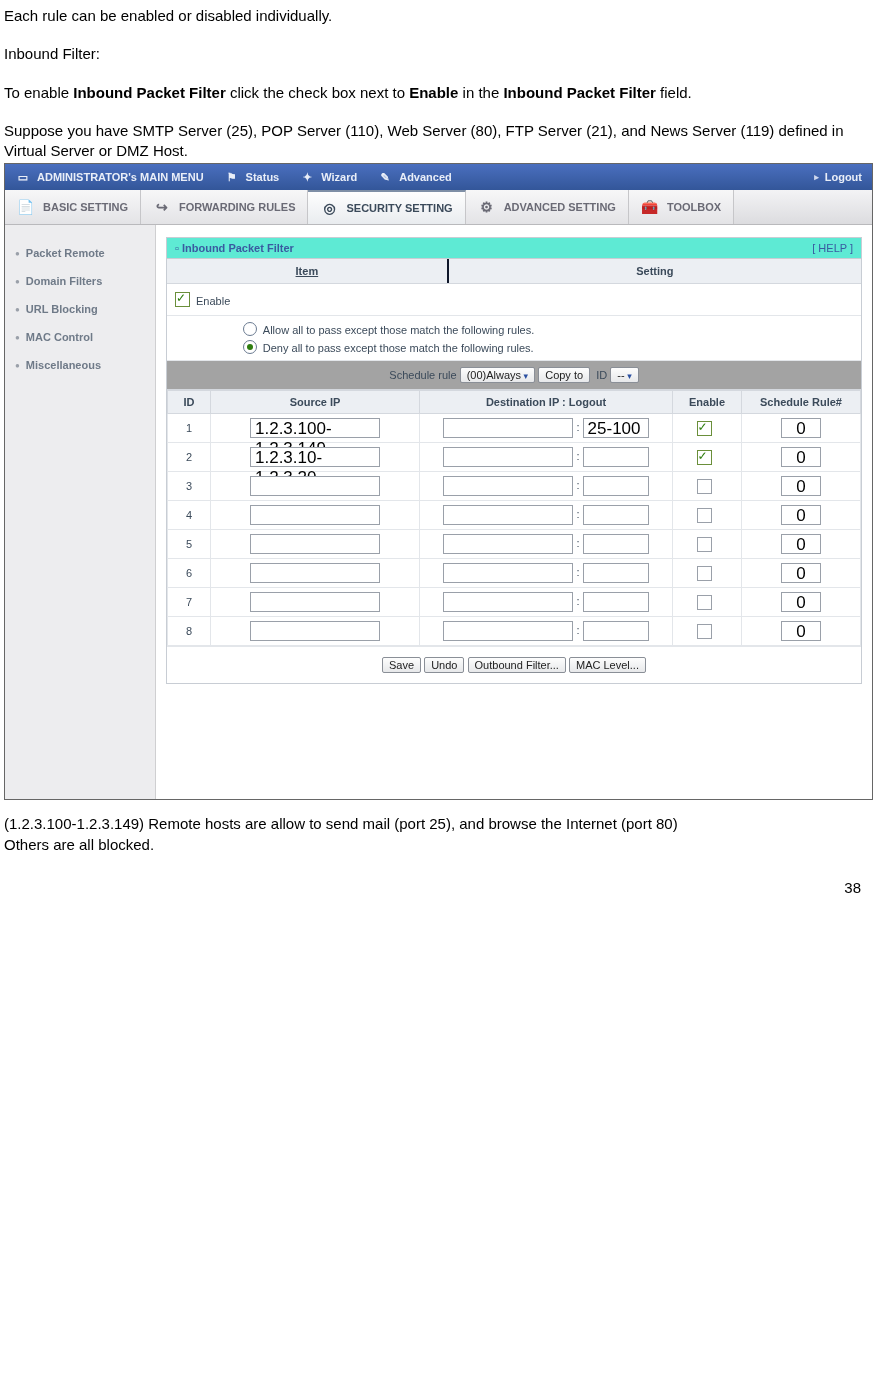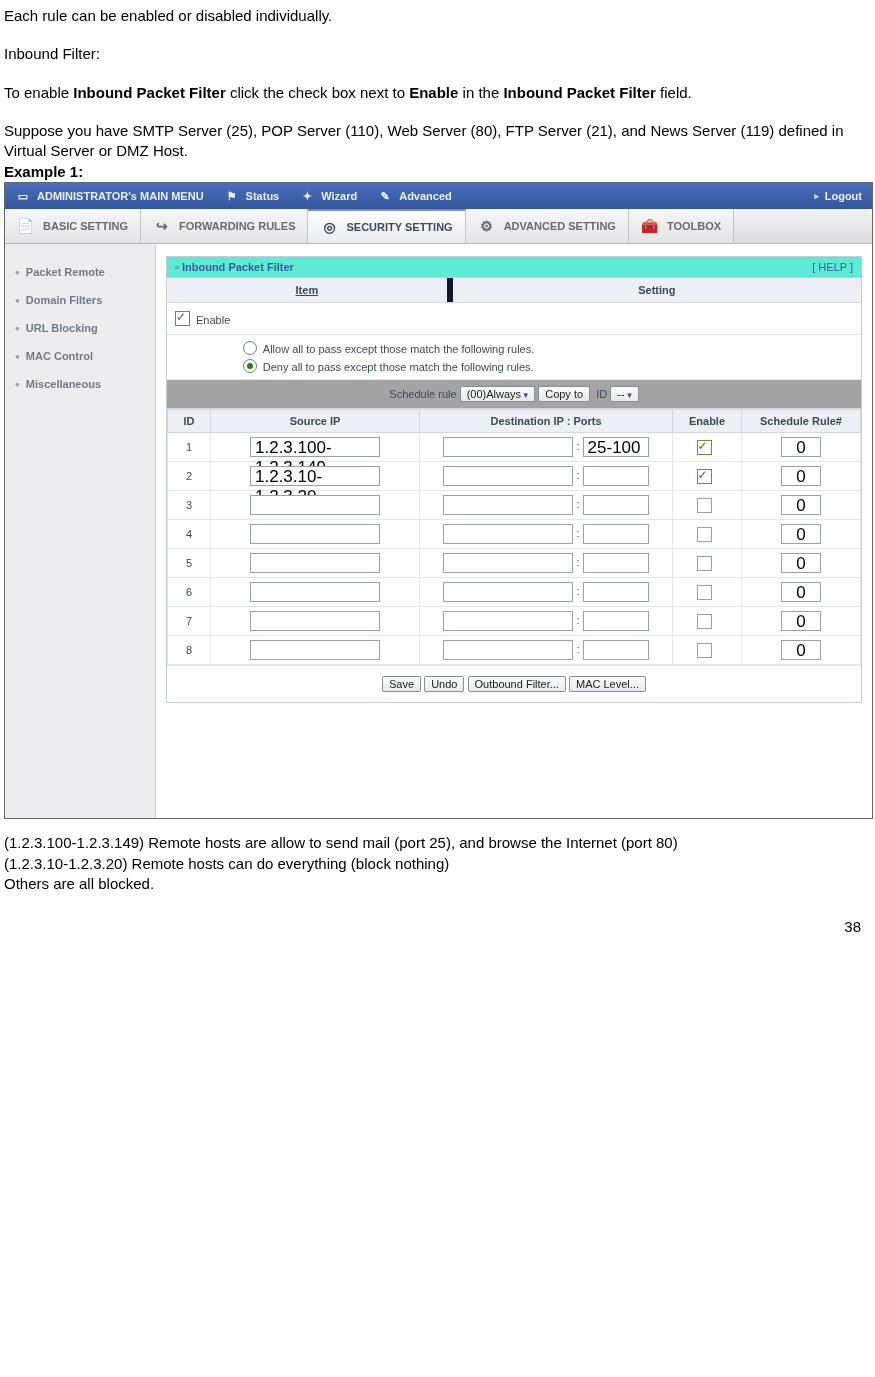--- a/index.html
+++ b/index.html
@@ -82,21 +82,21 @@
     display: flex; align-items: center; justify-content: space-between;
     background: #5eead4; border-bottom: 1px solid #c8cdd4;
     padding: 4px 8px; font-weight: bold; color: #3a5aa0; font-size: 11px;
   }
   .panel-head .help { color: #3a5aa0; font-weight: normal; }
   .hrow {
     display: flex; background: #eceff3; border-bottom: 1px solid #d4d8de;
     font-weight: bold; color: #3b4a5a;
   }
   .hrow .cell { padding: 6px 8px; }
-  .cell.item { width: 38%; text-align: center; border-right: 6px solid #0f172a; text-decoration: underline; }
+  .cell.item { width: 38%; text-align: center; border-right: 2px solid #0f172a; text-decoration: underline; }
   .cell.setting { flex: 1; text-align: center; }
   .row1 {
     display: flex; border-bottom: 1px solid #e3e6ea;
   }
   .row1 .lbl { width: 38%; padding: 8px 8px; color: #5a6572; border-right: 1px solid #e3e6ea; }
   .row1 .val { flex: 1; padding: 8px 8px; }
   .chk { display: inline-block; width: 13px; height: 13px; border: 1px solid #6a8f3a; background: #fff; position: relative; vertical-align: -2px; margin-right: 6px; }
   .chk.on::after { content: "✓"; color: #2e7d0f; font-size: 12px; position: absolute; top: -2px; left: 0; }
   .chk.off { border-color: #9aa0a9; }
   .radio { display: inline-block; width: 12px; height: 12px; border: 1px solid #6b7b91; border-radius: 50%; vertical-align: -2px; margin-right: 6px; background: #fff; position: relative; }
@@ -133,21 +133,20 @@
 </head>
 <body>
 
 <div class="doc">
   <p>Each rule can be enabled or disabled individually.</p>
   <p>Inbound Filter:</p>
   <p>
     <span>To enable </span><span class="bold">Inbound Packet Filter</span><span> click the check box next to </span><span class="bold">Enable</span><span> in the </span><span class="bold">Inbound Packet Filter</span><span> field.</span>
   </p>
   <p style="margin-bottom:2px;">Suppose you have SMTP Server (25), POP Server (110), Web Server (80), FTP Server (21), and News Server (119) defined in Virtual Server or DMZ Host.</p>
-  <div class="bold" style="margin-bottom:2px;">Example 1:</div>
 
   <div class="screenshot">
     <div class="topbar">
       <div class="mitem">
         <span class="ticon">▭</span>
         <span>ADMINISTRATOR's MAIN MENU</span>
       </div>
       <div class="mitem">
         <span class="ticon">⚑</span>
         <span>Status</span>
@@ -239,21 +238,21 @@
             <span class="btn">Copy to</span>
             &nbsp;<span>ID</span>
             <span class="sel">--</span>
           </div>
 
           <table class="rules">
             <thead>
               <tr>
                 <th style="width:34px">ID</th>
                 <th style="width:200px">Source IP</th>
-                <th>Destination IP : Ports</th>
+                <th>Destination IP : Logout</th>
                 <th style="width:60px">Enable</th>
                 <th style="width:110px">Schedule Rule#</th>
               </tr>
             </thead>
             <tbody id="rules-body">
                 <tr>
                   <td>1</td>
                   <td><span class="inp src">1.2.3.100-1.2.3.149</span></td>
                   <td><span class="inp dst"></span> : <span class="inp port">25-100</span></td>
                   <td><span class="chk on"></span></td>
@@ -316,17 +315,16 @@
             <span class="btn">Undo</span>
             <span class="btn">Outbound Filter...</span>
             <span class="btn">MAC Level...</span>
           </div>
         </div>
       </div>
     </div>
   </div>
 
   <p style="margin:14px 0 0 0;">(1.2.3.100-1.2.3.149) Remote hosts are allow to send mail (port 25), and browse the Internet (port 80)</p>
-  <p style="margin:0;">(1.2.3.10-1.2.3.20) Remote hosts can do everything (block nothing)</p>
   <p style="margin:0 0 18px 0;">Others are all blocked.</p>
 </div>
 
 <div class="pagenum">38</div>
 
 </body></html>

